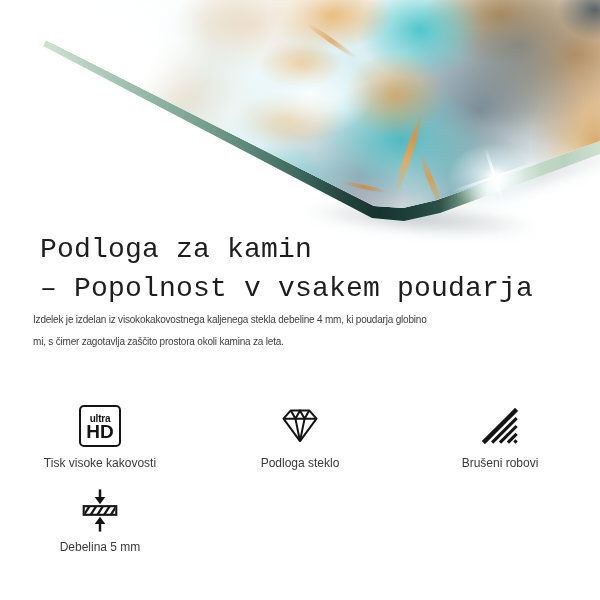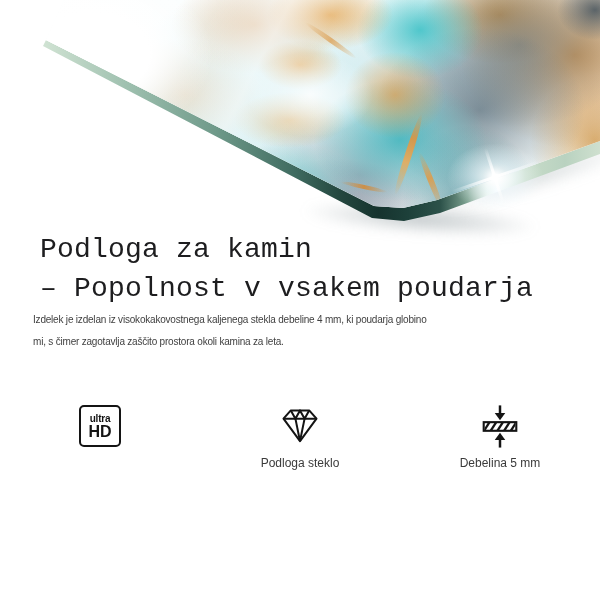--- a/index.html
+++ b/index.html
@@ -115,21 +115,21 @@
   .feature{display:flex;flex-direction:column;align-items:center;}
   .icon-box{height:48px;display:flex;align-items:center;justify-content:center;}
   .feature-label{margin-top:6px;font-size:12px;color:#3a3a3a;}
 
   .uhd{
     width:38px;height:38px;border:2.5px solid #141414;border-radius:5px;
     display:flex;flex-direction:column;align-items:center;justify-content:center;
     color:#141414;font-weight:700;
   }
   .uhd-top{font-size:10px;line-height:10px;letter-spacing:-0.2px;}
-  .uhd-bottom{font-size:16px;line-height:15px;}
+  .uhd-bottom{font-size:19px;line-height:15px;}
 
   svg.ic{display:block;}
 </style>
 </head>
 <body>
 
 <div class="hero">
   <div class="shadow shadow-left-edge"></div>
   <div class="shadow shadow-corner"></div>
   <div class="shadow shadow-right-edge"></div>
@@ -161,36 +161,49 @@
 <div class="features">
 
 
   <div class="feature">
     <div class="icon-box">
       <div class="uhd">
         <div class="uhd-top">ultra</div>
         <div class="uhd-bottom">HD</div>
       </div>
     </div>
+    <div class="feature-label">Tisk visoke kakovosti</div>
   </div>
 
 
   <div class="feature">
     <div class="icon-box">
       <svg class="ic" width="44" height="44" viewBox="0 0 48 48" fill="none" stroke="#141414" stroke-width="2.2" stroke-linejoin="round">
         <polygon points="14,7 34,7 42,16 24,40.5 6,16"></polygon>
         <line x1="6" y1="16" x2="42" y2="16"></line>
         <polyline points="14,7 19,16 24,7 29,16 34,7"></polyline>
         <line x1="19" y1="16" x2="24" y2="40.5"></line>
         <line x1="29" y1="16" x2="24" y2="40.5"></line>
       </svg>
     </div>
     <div class="feature-label">Podloga steklo</div>
   </div>
 
+  <div class="feature">
+    <div class="icon-box">
+      <svg class="ic" width="42" height="42" viewBox="0 0 48 48" stroke="#141414" fill="none">
+        <line x1="5" y1="43" x2="43" y2="5" stroke-width="5"></line>
+        <line x1="15" y1="43" x2="43" y2="15" stroke-width="3.6"></line>
+        <line x1="24" y1="43" x2="43" y2="24" stroke-width="3.6"></line>
+        <line x1="33" y1="43" x2="43" y2="33" stroke-width="3.6"></line>
+        <line x1="40.5" y1="43" x2="43" y2="40.5" stroke-width="3.6"></line>
+      </svg>
+    </div>
+    <div class="feature-label">Brušeni robovi</div>
+  </div>
 
   <div class="feature">
     <div class="icon-box">
       <svg class="ic" width="46" height="48" viewBox="0 0 48 48" fill="none" stroke="#141414">
         <defs>
           <clipPath id="barclip">
               <rect x="8" y="20.5" width="32" height="8"></rect>
             </clipPath>
         </defs>
         <line x1="24" y1="2.5" x2="24" y2="11" stroke-width="2.6"></line>

